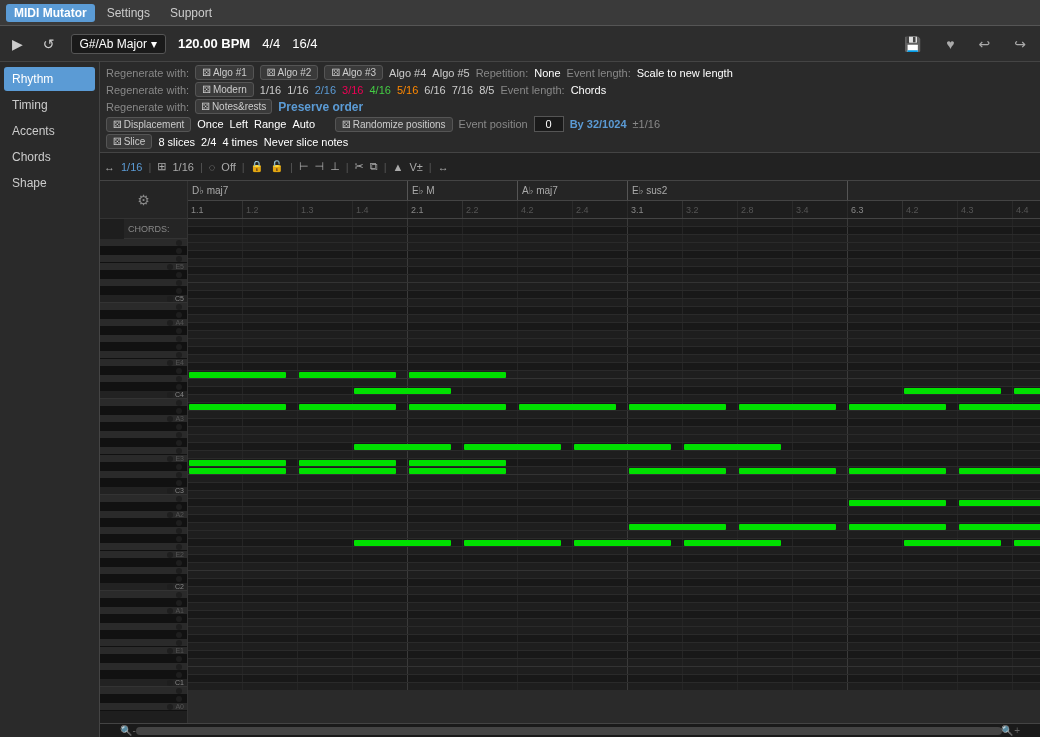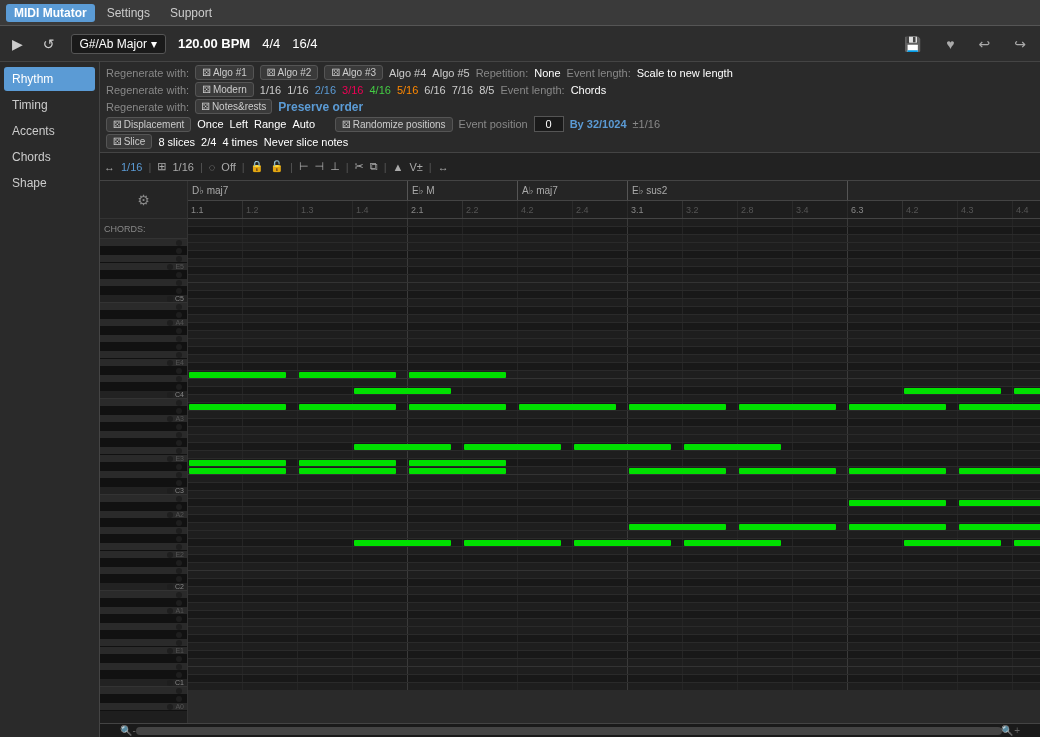--- a/index.html
+++ b/index.html
@@ -220,21 +220,21 @@
     </div>
 
     <div class="grid-wrapper">
       <div class="grid-main">
 
         <div class="left-labels">
           <div class="ll-top">
             <span class="ll-gear">⚙</span>
           </div>
 
-          <div style="height:20px; background:#252525; border-bottom:1px solid #333; display:flex; align-items:center; padding-left:4px;">
+          <div style="height:20px; background:#252525; border-bottom:1px solid #333; display:flex; align-items:center; padding-left:4px;margin-left:24px;">
             <span style="color:#888; font-size:9px;">CHORDS:</span>
           </div>
 
           <div id="piano-keys-col" style="overflow:hidden;">
           <div style="height: 8px; display: flex; align-items: center; justify-content: flex-end; padding-right: 3px; border-bottom: 1px solid rgb(17, 17, 17); background: rgb(42, 42, 42);">
                 <span style="width: 6px; height: 6px; border-radius: 50%; background: rgb(30, 30, 30); margin-right: 2px; flex-shrink: 0;"></span>
               </div>
               <div style="height: 8px; display: flex; align-items: center; justify-content: flex-end; padding-right: 3px; border-bottom: 1px solid rgb(17, 17, 17); background: rgb(17, 17, 17);">
                 <span style="width: 6px; height: 6px; border-radius: 50%; background: rgb(30, 30, 30); margin-right: 2px; flex-shrink: 0;"></span>
               </div>

